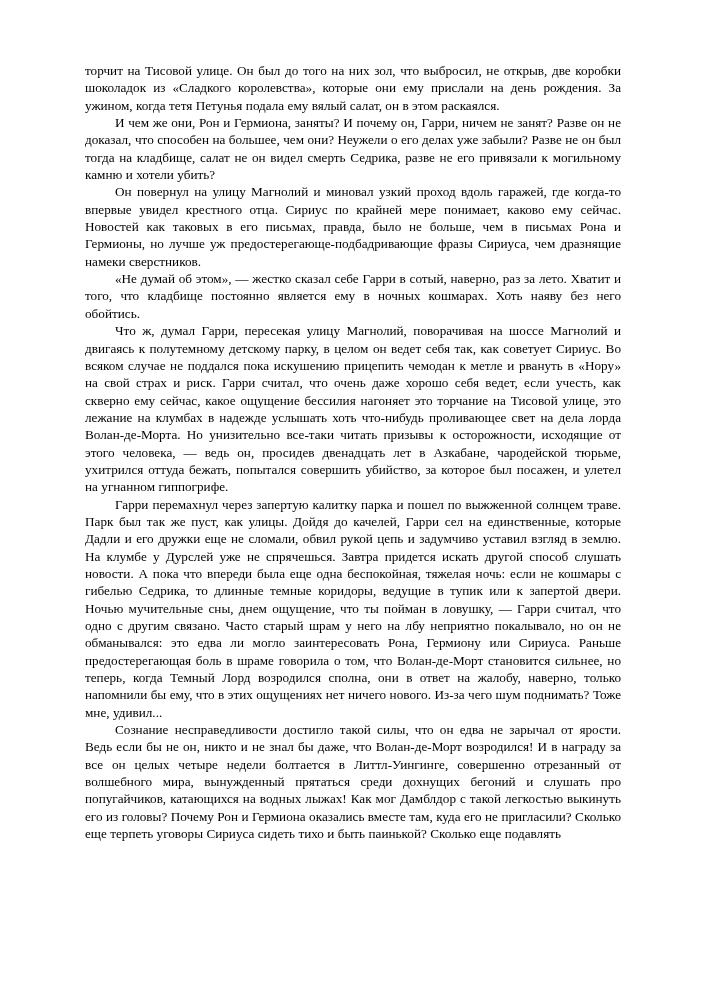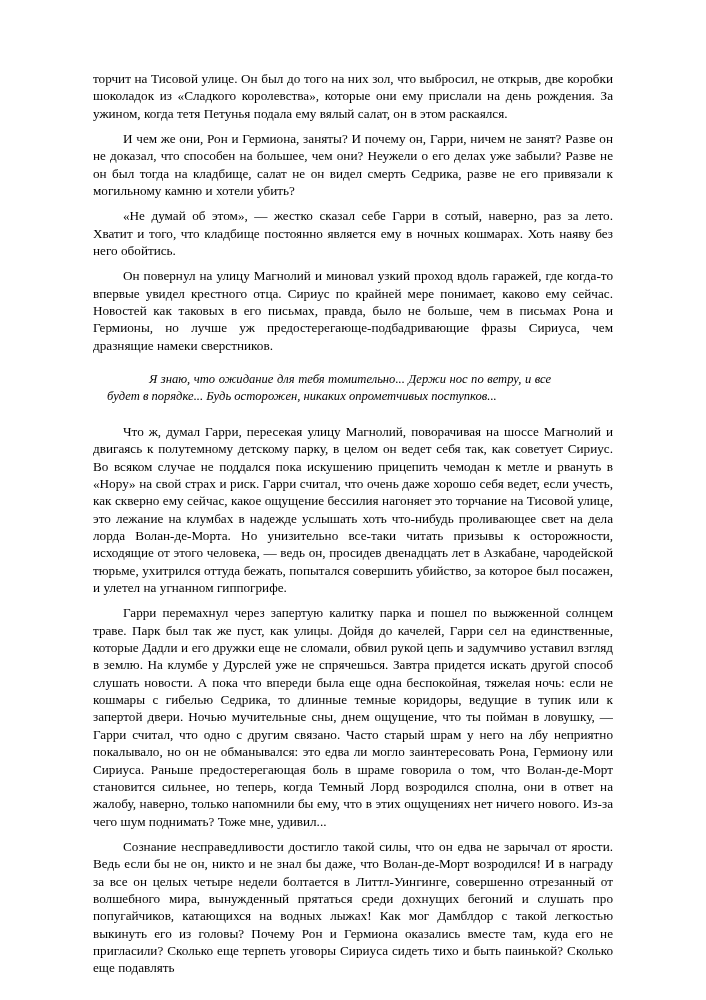--- a/index.html
+++ b/index.html
@@ -25,21 +25,21 @@
   }
 
   #text-column {
     position: absolute;
     left: 85px;
     top: 62px;
     width: 536px;
   }
 
   .para {
-    margin: 8px;
+    margin: 0;
     padding: 0;
     text-align: justify;
     text-justify: inter-word;
     text-indent: 30px;
     font-size: 13.2px;
     line-height: 17.35px;
     hyphens: none;
     word-spacing: 0.1px;
     font-weight: normal;
   }
@@ -65,25 +65,24 @@
 <body>
 
 <div id="page">
 
   <div id="text-column">
 
     <p class="para no-indent">торчит на Тисовой улице. Он был до того на них зол, что выбросил, не открыв, две коробки шоколадок из «Сладкого королевства», которые они ему прислали на день рождения. За ужином, когда тетя Петунья подала ему вялый салат, он в этом раскаялся.</p>
 
     <p class="para">И чем же они, Рон и Гермиона, заняты? И почему он, Гарри, ничем не занят? Разве он не доказал, что способен на большее, чем они? Неужели о его делах уже забыли? Разве не он был тогда на кладбище, салат не он видел смерть Седрика, разве не его привязали к могильному камню и хотели убить?</p>
 
+    <p class="para">Он повернул на улицу Магнолий и миновал узкий проход вдоль гаражей, где когда-то впервые увидел крестного отца. Сириус по крайней мере понимает, каково ему сейчас. Новостей как таковых в его письмах, правда, было не больше, чем в письмах Рона и Гермионы, но лучше уж предостерегающе-подбадривающие фразы Сириуса, чем дразнящие намеки сверстников.</p>
+
     <p class="para">«Не думай об этом», — жестко сказал себе Гарри в сотый, наверно, раз за лето. Хватит и того, что кладбище постоянно является ему в ночных кошмарах. Хоть наяву без него обойтись.</p>
 
-    <p class="para">Он повернул на улицу Магнолий и миновал узкий проход вдоль гаражей, где когда-то впервые увидел крестного отца. Сириус по крайней мере понимает, каково ему сейчас. Новостей как таковых в его письмах, правда, было не больше, чем в письмах Рона и Гермионы, но лучше уж предостерегающе-подбадривающие фразы Сириуса, чем дразнящие намеки сверстников.</p>
-
-    <p class="quote-block">Я знаю, что ожидание для тебя томительно... Держи нос по ветру, и все будет в порядке... Будь осторожен, никаких опрометчивых поступков...</p>
 
     <p class="para">Что ж, думал Гарри, пересекая улицу Магнолий, поворачивая на шоссе Магнолий и двигаясь к полутемному детскому парку, в целом он ведет себя так, как советует Сириус. Во всяком случае не поддался пока искушению прицепить чемодан к метле и рвануть в «Нору» на свой страх и риск. Гарри считал, что очень даже хорошо себя ведет, если учесть, как скверно ему сейчас, какое ощущение бессилия нагоняет это торчание на Тисовой улице, это лежание на клумбах в надежде услышать хоть что-нибудь проливающее свет на дела лорда Волан-де-Морта. Но унизительно все-таки читать призывы к осторожности, исходящие от этого человека, — ведь он, просидев двенадцать лет в Азкабане, чародейской тюрьме, ухитрился оттуда бежать, попытался совершить убийство, за которое был посажен, и улетел на угнанном гиппогрифе.</p>
 
     <p class="para">Гарри перемахнул через запертую калитку парка и пошел по выжженной солнцем траве. Парк был так же пуст, как улицы. Дойдя до качелей, Гарри сел на единственные, которые Дадли и его дружки еще не сломали, обвил рукой цепь и задумчиво уставил взгляд в землю. На клумбе у Дурслей уже не спрячешься. Завтра придется искать другой способ слушать новости. А пока что впереди была еще одна беспокойная, тяжелая ночь: если не кошмары с гибелью Седрика, то длинные темные коридоры, ведущие в тупик или к запертой двери. Ночью мучительные сны, днем ощущение, что ты пойман в ловушку, — Гарри считал, что одно с другим связано. Часто старый шрам у него на лбу неприятно покалывало, но он не обманывался: это едва ли могло заинтересовать Рона, Гермиону или Сириуса. Раньше предостерегающая боль в шраме говорила о том, что Волан-де-Морт становится сильнее, но теперь, когда Темный Лорд возродился сполна, они в ответ на жалобу, наверно, только напомнили бы ему, что в этих ощущениях нет ничего нового. Из-за чего шум поднимать? Тоже мне, удивил...</p>
 
     <p class="para">Сознание несправедливости достигло такой силы, что он едва не зарычал от ярости. Ведь если бы не он, никто и не знал бы даже, что Волан-де-Морт возродился! И в награду за все он целых четыре недели болтается в Литтл-Уингинге, совершенно отрезанный от волшебного мира, вынужденный прятаться среди дохнущих бегоний и слушать про попугайчиков, катающихся на водных лыжах! Как мог Дамблдор с такой легкостью выкинуть его из головы? Почему Рон и Гермиона оказались вместе там, куда его не пригласили? Сколько еще терпеть уговоры Сириуса сидеть тихо и быть паинькой? Сколько еще подавлять</p>
 
   </div>
 
 </div>

